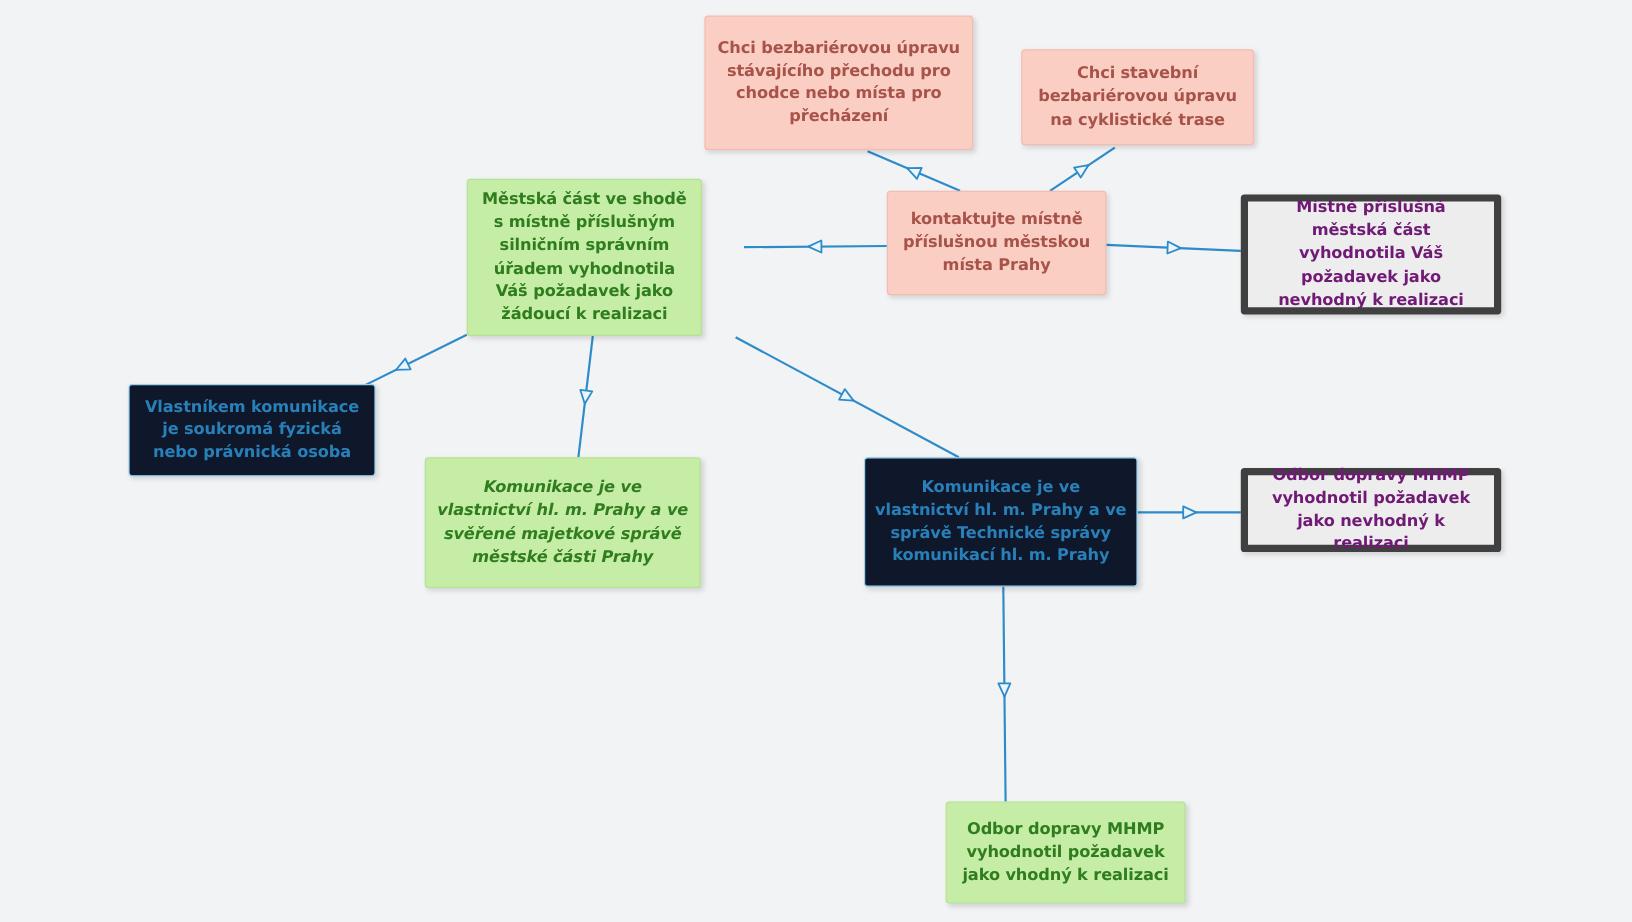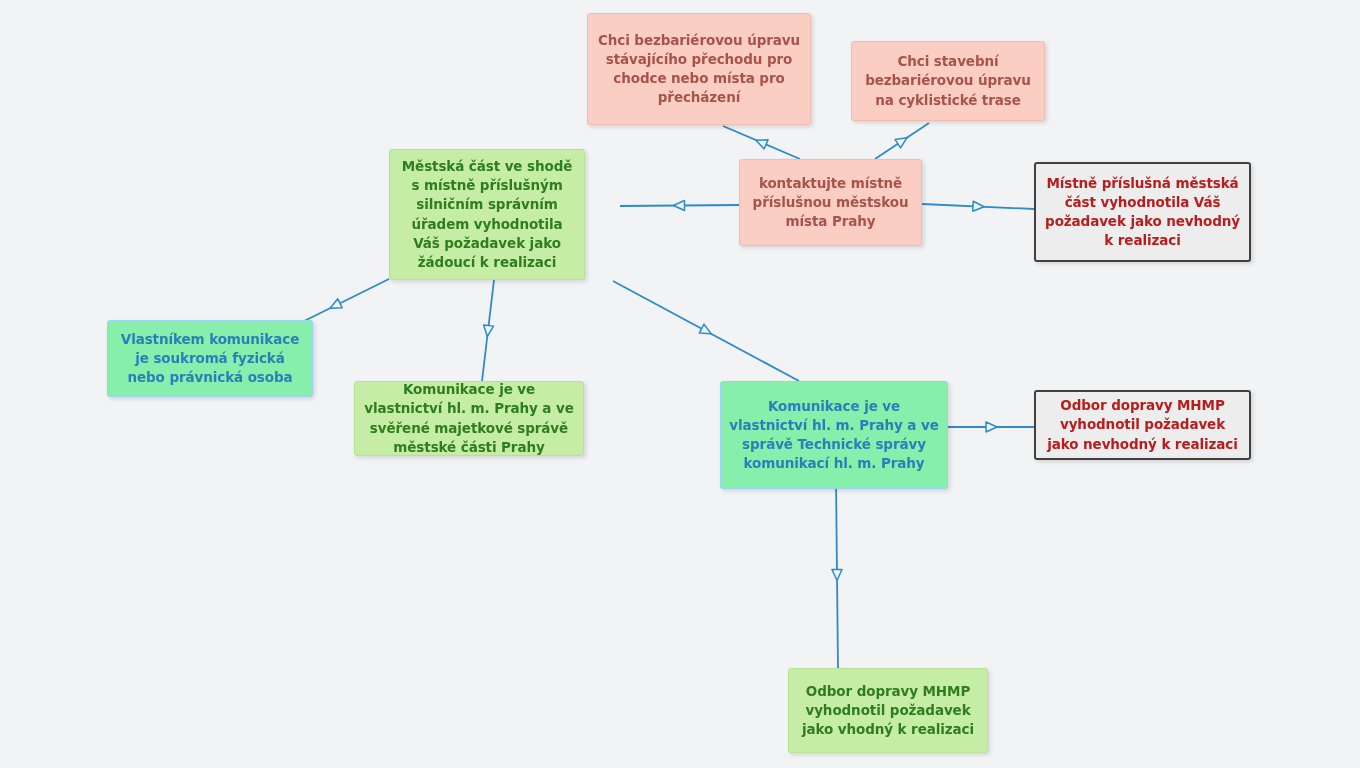--- a/index.html
+++ b/index.html
@@ -34,22 +34,22 @@
     font-weight: bold;
     font-size: 13.5px;
     line-height: 1.42;
     padding: 22px 8px;
     box-shadow: 2px 2px 4px rgba(0,0,0,0.13);
     letter-spacing: -0.1px;
   }
   .node span { display: block; width: 100%; }
   .node.pink  { background: #fbcec4; border: 1px solid #f4bcb0; color: #a8534a; }
   .node.green { background: #c5eda5; border: 1px solid #b6e392; color: #2f7d1f; }
-  .node.blue  { background: #86efac; border: 1px solid #9bd2f3; color: #2980b9; }
-  .node.gray  { background: #ededee; border: 2px solid #404040; color: #b91c1c; }
+  .node.blue  { background: #0f172a; border: 1px solid #9bd2f3; color: #2980b9; }
+  .node.gray  { background: #ededee; border: 6px solid #404040; color: #701a75; }
 </style>
 </head>
 <body>
 
 <div id="canvas">
   <svg id="edge-layer" width="1360" height="768" viewBox="0 0 1360 768">
       <g>
         <line x1="800" y1="159" x2="723" y2="126" stroke="#2e8bc9" stroke-width="1.8"></line>
         <polygon points="-5,-5 6,0 -5,5" fill="#eaf5fc" stroke="#2e8bc9" stroke-width="1.5" stroke-linejoin="round" transform="translate(761.5,142.5) rotate(-156.80140948635182)"></polygon>
       </g>
@@ -98,21 +98,21 @@
       </div>
       <div class="node green" style="left: 389px; top: 149px; width: 196px; height: 131px;">
         <span>Městská část ve shodě s místně příslušným silničním správním úřadem vyhodnotila Váš požadavek jako žádoucí k realizaci</span>
       </div>
       <div class="node gray" style="left: 1034px; top: 162px; width: 217px; height: 100px;">
         <span>Místně příslušná městská část vyhodnotila Váš požadavek jako nevhodný k realizaci</span>
       </div>
       <div class="node blue" style="left: 107px; top: 320px; width: 206px; height: 77px;">
         <span>Vlastníkem komunikace je soukromá fyzická nebo právnická osoba</span>
       </div>
-      <div class="node green" style="left: 354px; top: 381px; width: 230px; height: 75px;">
+      <div class="node green" style="left: 354px; top: 381px; width: 230px; height: 109px; font-style: italic;">
         <span>Komunikace je ve vlastnictví hl. m. Prahy a ve svěřené majetkové správě městské části Prahy</span>
       </div>
       <div class="node blue" style="left: 720px; top: 381px; width: 228px; height: 108px;">
         <span>Komunikace je ve vlastnictví hl. m. Prahy a ve správě Technické správy komunikací hl. m. Prahy</span>
       </div>
       <div class="node gray" style="left: 1034px; top: 390px; width: 217px; height: 70px;">
         <span>Odbor dopravy MHMP vyhodnotil požadavek jako nevhodný k realizaci</span>
       </div>
       <div class="node green" style="left: 740px; top: 668px; width: 200px; height: 85px; margin-left: 48px;">
         <span>Odbor dopravy MHMP vyhodnotil požadavek jako vhodný k realizaci</span>

